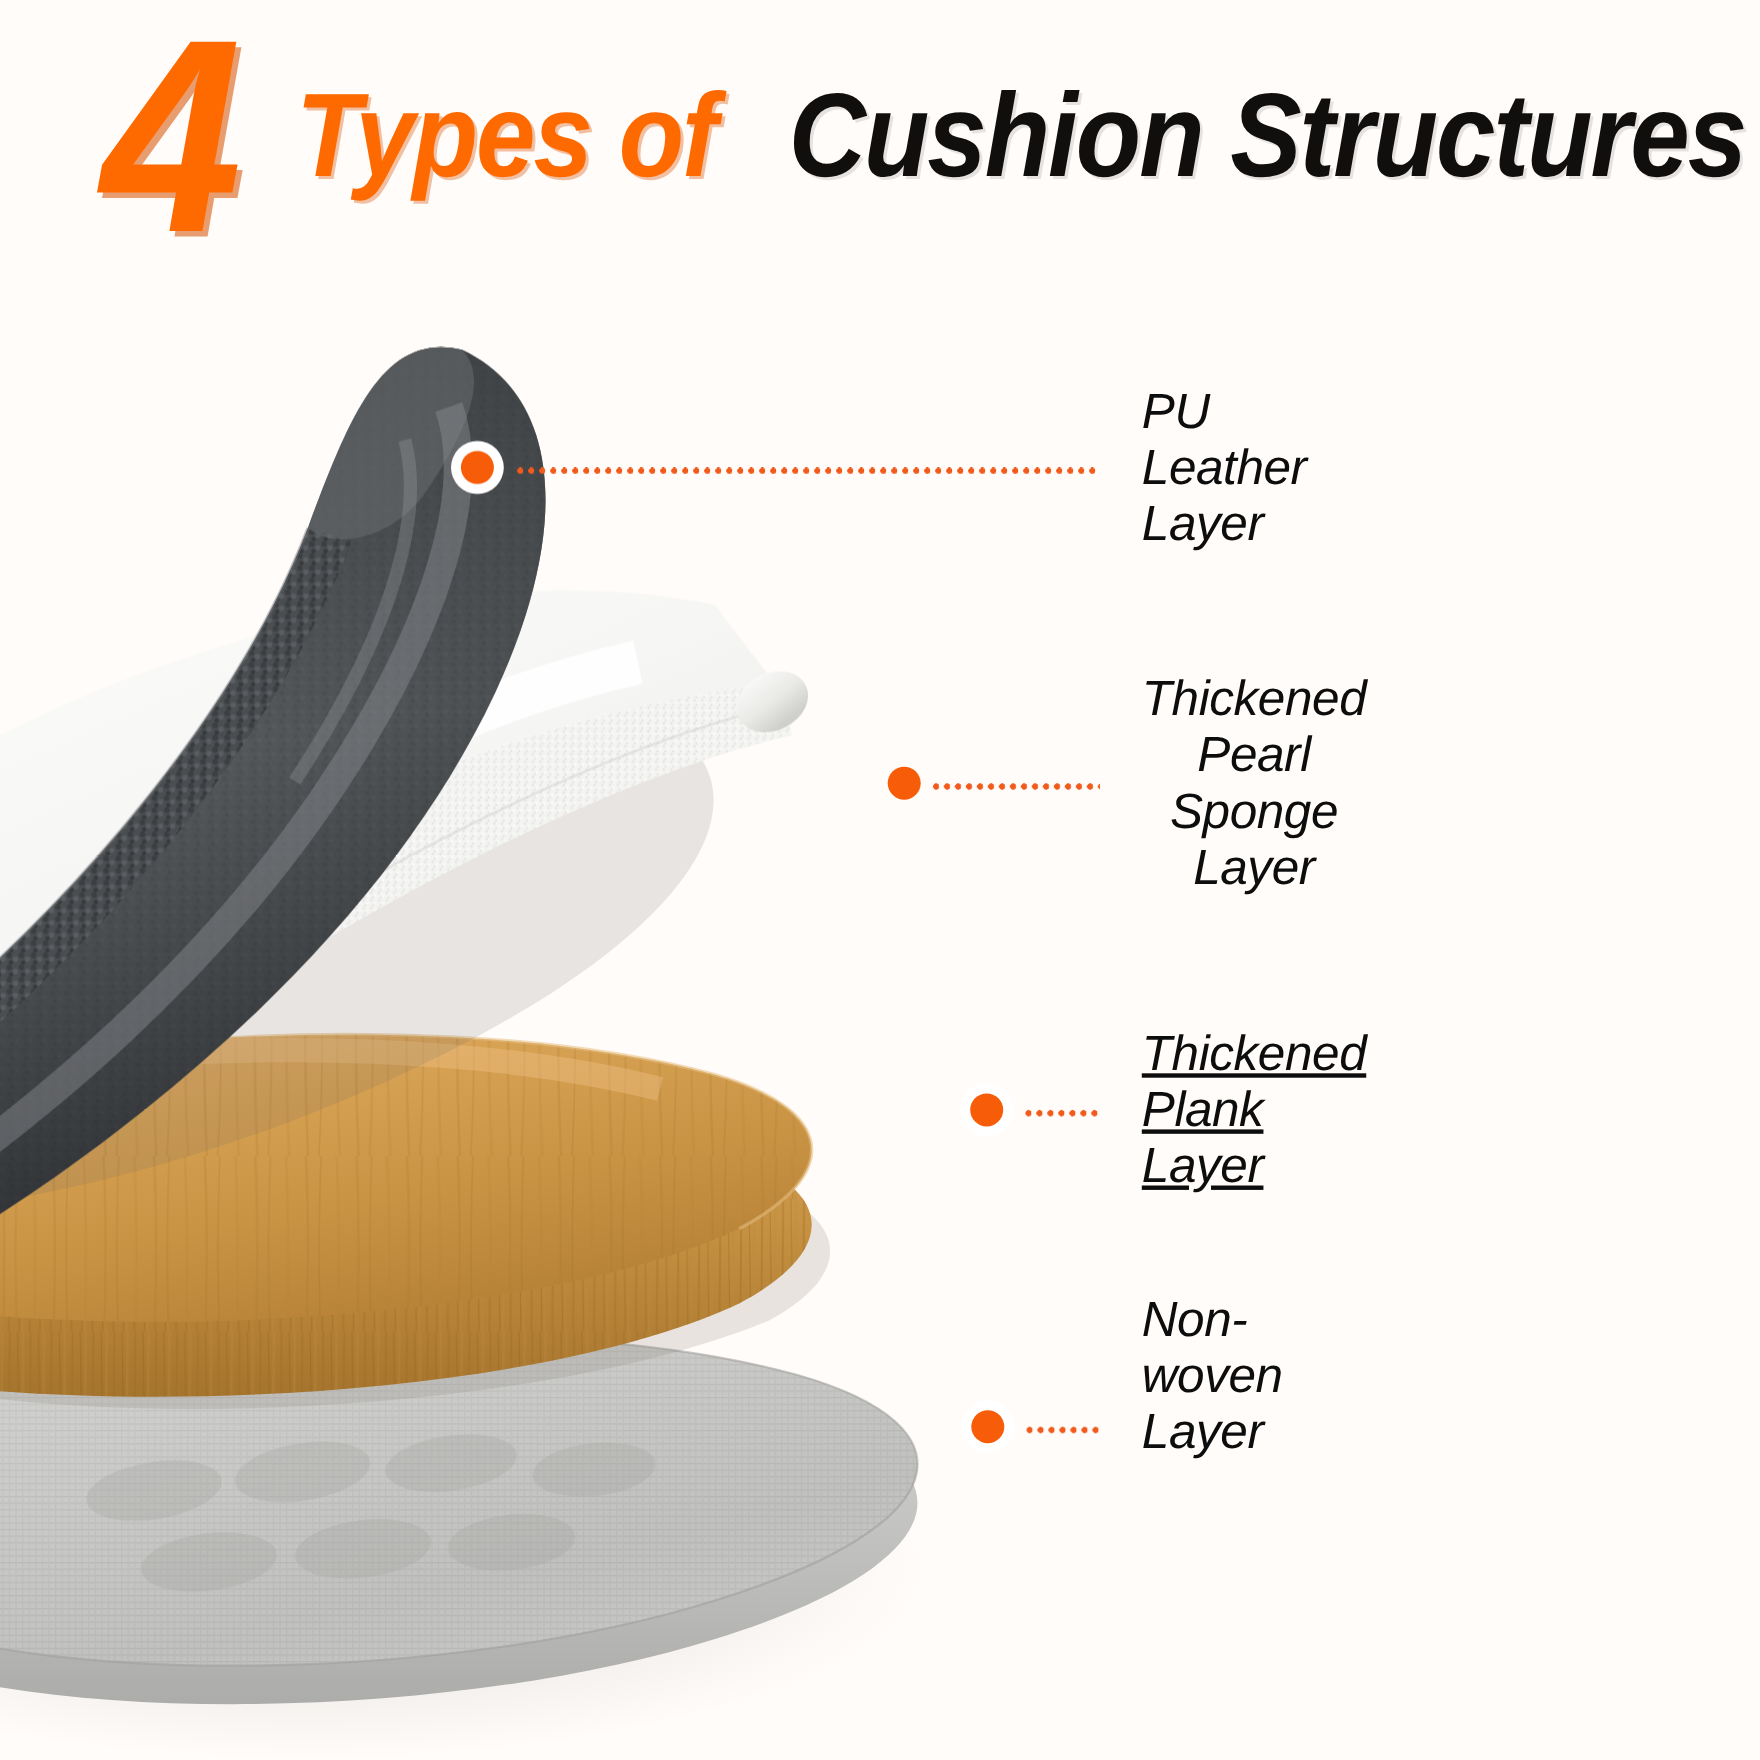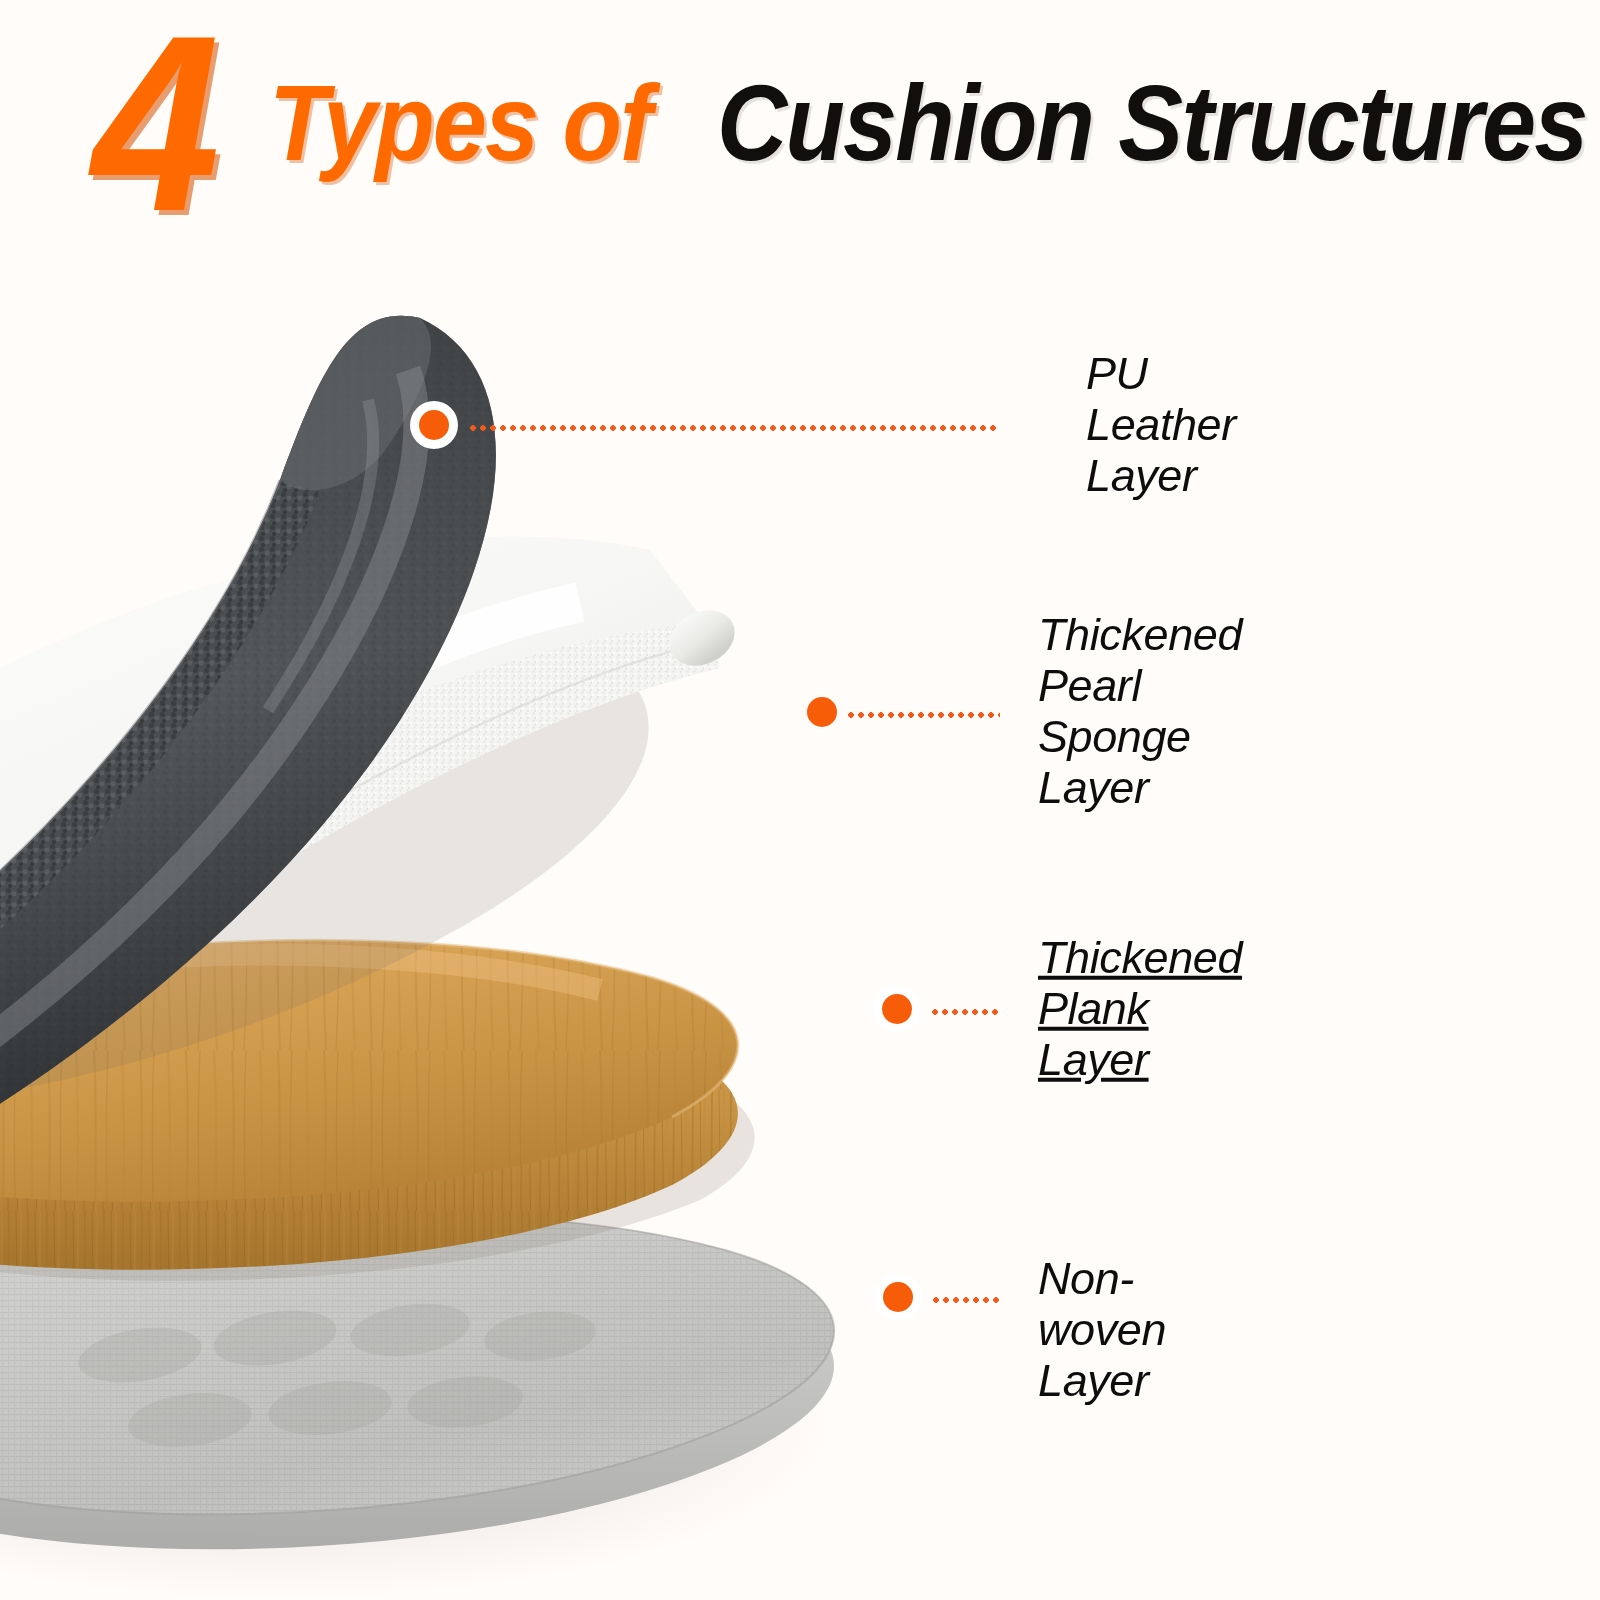--- a/index.html
+++ b/index.html
@@ -292,36 +292,36 @@
 
         <path d="M 688 120 C 716 200, 672 330, 578 470 C 470 630, 320 760, 170 860" stroke="#8c8f92" stroke-opacity=".45" stroke-width="26" fill="none"></path>
         <path d="M 648 150 C 668 226, 628 338, 548 460" stroke="#9ea1a4" stroke-opacity=".30" stroke-width="12" fill="none"></path>
       </g>
     </svg>
   </div>
 
   <div class="callout">
     <span class="lead-dot ringed" style="left:419px;top:410px;width:30px;height:30px;"></span>
     <span class="lead-line" style="left:470px;top:425px;width:530px;"></span>
-    <span class="callout-label" style="left:1038px;top:425px;margin-left:48px;">PU Leather Layer</span>
+    <span class="callout-label" style="left:1038px;top:425px;">PU Leather Layer</span>
   </div>
 
   <div class="callout">
     <span class="lead-dot" style="left:807px;top:697px;width:30px;height:30px;"></span>
     <span class="lead-line" style="left:848px;top:712px;width:152px;"></span>
-    <span class="callout-label" style="left:1038px;top:712px;">Thickened Pearl
+    <span class="callout-label" style="left:1038px;top:712px;text-align:center;">Thickened Pearl
 Sponge Layer</span>
   </div>
 
   <div class="callout">
     <span class="lead-dot ringed" style="left:882px;top:994px;width:30px;height:30px;"></span>
     <span class="lead-line" style="left:932px;top:1009px;width:68px;"></span>
     <span class="callout-label" style="left:1038px;top:1009px;text-decoration:underline;">Thickened
 Plank Layer</span>
   </div>
 
   <div class="callout">
     <span class="lead-dot ringed" style="left:883px;top:1282px;width:30px;height:30px;"></span>
     <span class="lead-line" style="left:933px;top:1297px;width:67px;"></span>
-    <span class="callout-label" style="left:1038px;top:1330px;">Non-woven Layer</span>
+    <span class="callout-label" style="left:1038px;top:1251px;">Non-woven Layer</span>
   </div>
 
 </div>
 
 </body></html>

